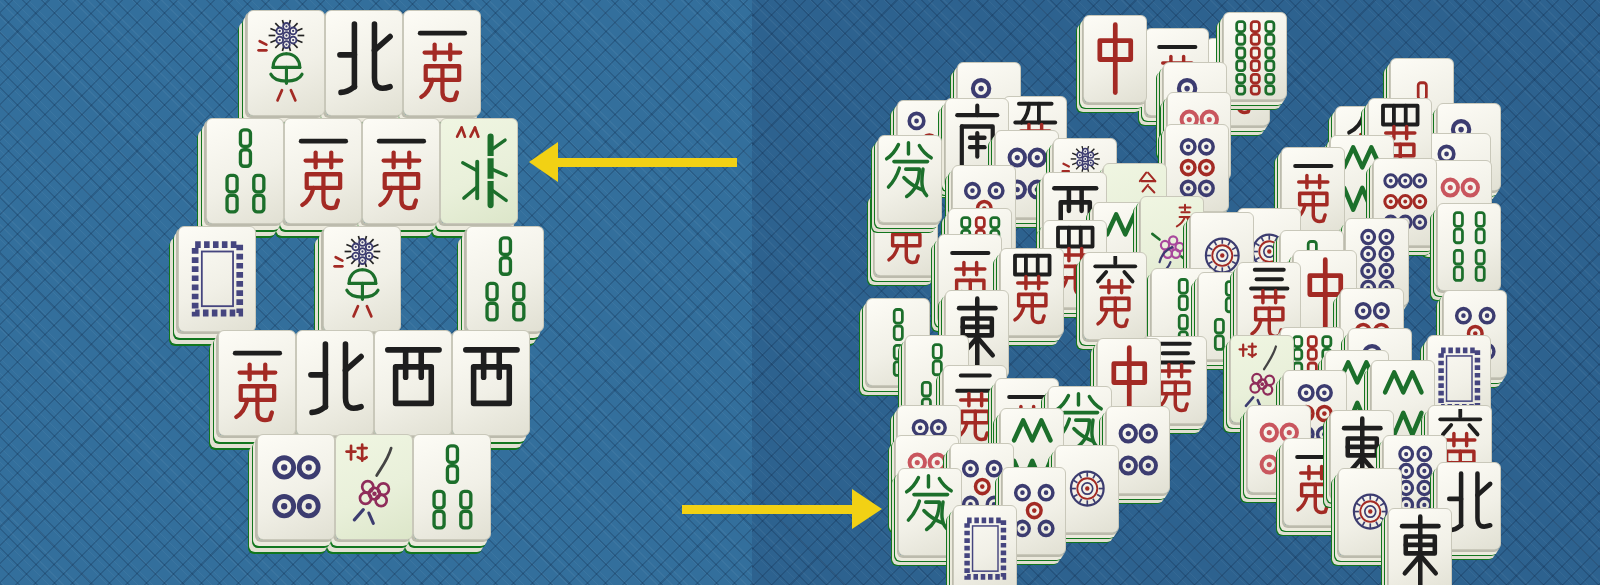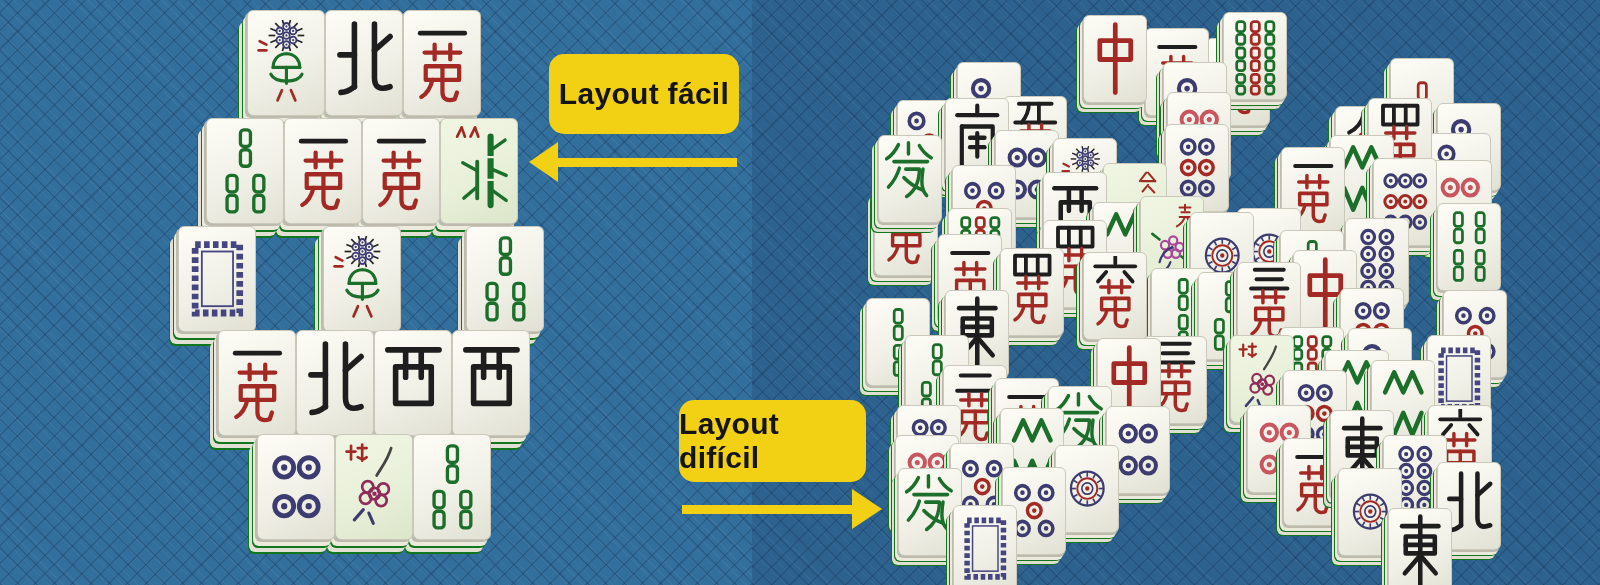--- a/index.html
+++ b/index.html
@@ -1564,24 +1564,18 @@
             <path d="M14 26h32v18h-32z"></path>
             <path d="M14 35h32"></path>
             <path d="M30 5v73"></path>
             <path d="M30 46l-17 19"></path>
             <path d="M30 46l17 19"></path>
           </g>
         </svg>
       </div>
     </div>
 
-  <div class="note" id="note-easy">
-    <span>Layout fácil</span>
-  </div>
   <div class="arrow-bar" id="arrow-easy-bar"></div>
   <div class="arrow-head" id="arrow-easy-head"></div>
 
-  <div class="note" id="note-hard">
-    <span>Layout difícil</span>
-  </div>
   <div class="arrow-bar" id="arrow-hard-bar"></div>
   <div class="arrow-head" id="arrow-hard-head"></div>
 </div>
 
 </body></html>

